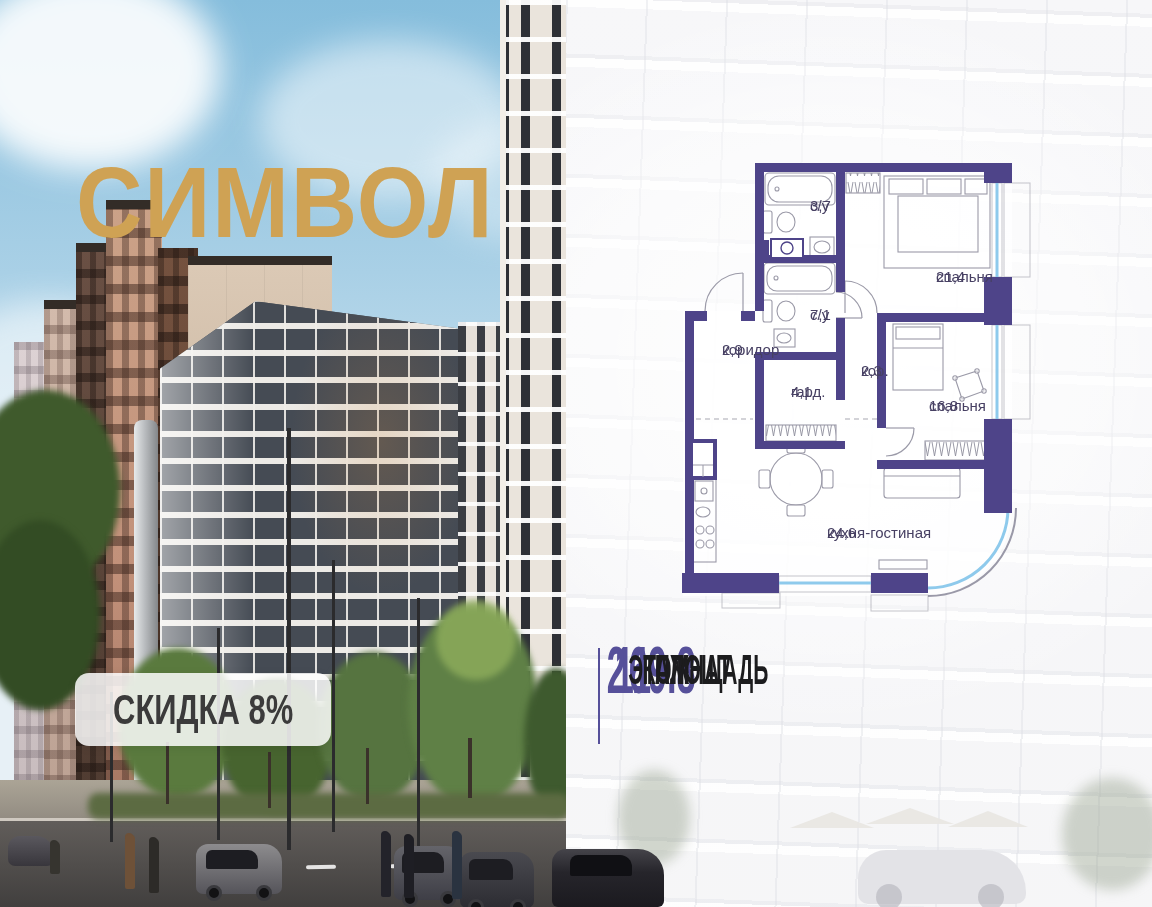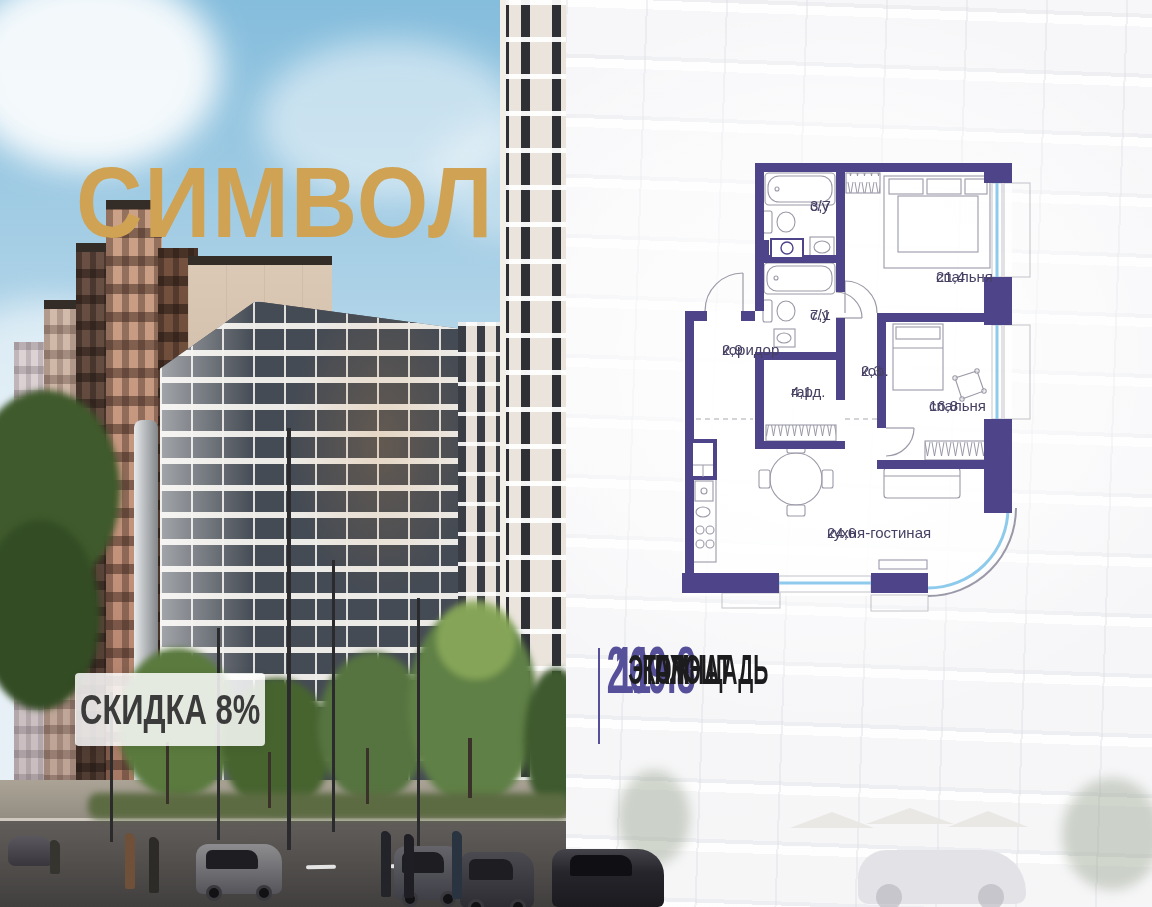--- a/index.html
+++ b/index.html
@@ -64,22 +64,22 @@
   .car{border-radius:12px 18px 7px 7px;}
   .car .win{left:12%;top:12%;width:60%;height:38%;background:#1d1d22;border-radius:6px 10px 2px 2px;}
   .car .wh{width:16px;height:16px;border-radius:50%;background:#121214;border:3px solid #3a3a3e;bottom:-7px;}
   .person{width:14px;}
   .person i{position:relative;display:block;width:8px;height:8px;border-radius:50%;
             background:var(--c);margin:0 auto;}
   .person b{position:relative;display:block;width:10px;border-radius:5px 5px 2px 2px;
             background:var(--c);margin:1px auto 0;height:calc(100% - 9px);}
   .logo{left:58px;top:152px;width:452px;text-align:center;color:#cfa254;font-weight:700;
         font-size:100px;line-height:1;letter-spacing:2px;white-space:nowrap;}
-  .badge{left:75px;top:673px;width:190px;height:73px;background:rgba(255,255,255,.84);
-         border-radius:4px;display:flex;align-items:center;justify-content:center;
+  .badge{left:75px;top:673px;width:256px;height:73px;background:rgba(255,255,255,.84);
+         border-radius:14px;display:flex;align-items:center;justify-content:center;
          box-shadow:0 2px 10px rgba(0,0,0,.08);}
   .badge span{position:relative;font-size:43px;font-weight:600;color:#3b3b3b;white-space:nowrap;}
   .cond{display:inline-block;transform:scaleX(var(--sx,1));transform-origin:center;}
 
   
   .panel{left:566px;top:0;width:586px;height:907px;background:
       radial-gradient(420px 360px at 45% 40%,rgba(255,255,255,.92),rgba(255,255,255,.5) 62%,rgba(255,255,255,0)),
       repeating-linear-gradient(92deg,rgba(198,200,210,.4) 0 2px,rgba(255,255,255,0) 2px 80px),
       repeating-linear-gradient(2deg,rgba(255,255,255,.85) 0 9px,rgba(212,214,222,.45) 9px 13px,rgba(240,241,245,.12) 13px 60px),
       linear-gradient(#f3f3f6,#f0f0f3);z-index:1;}

